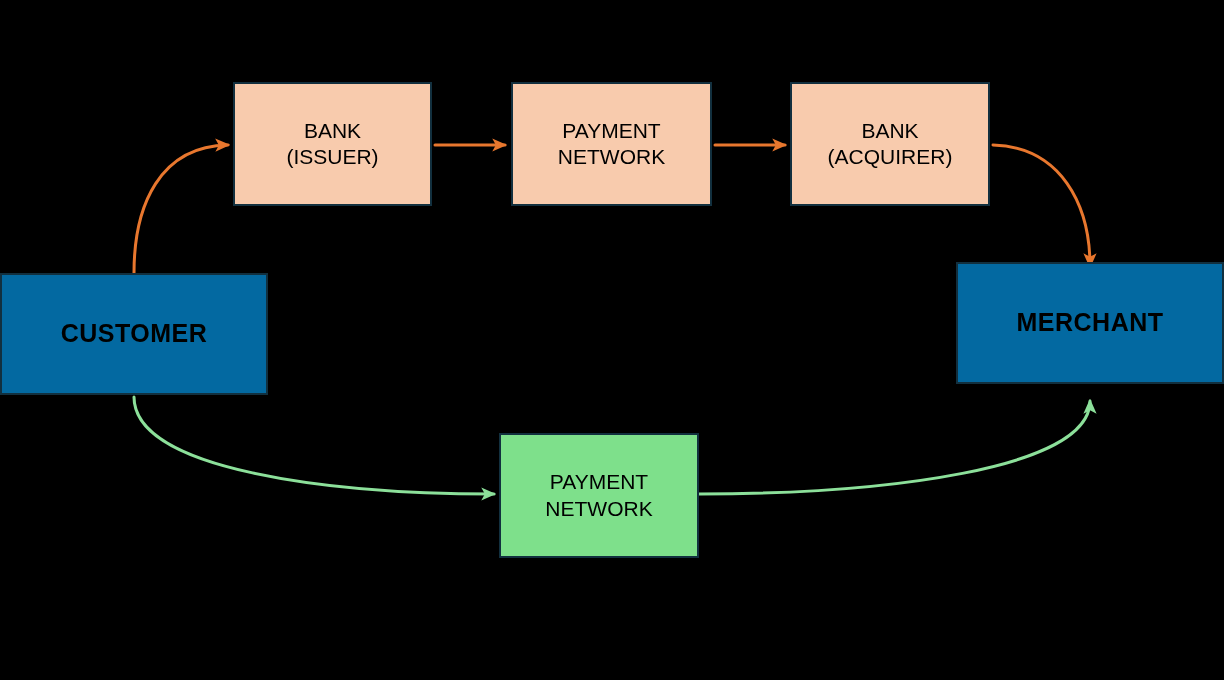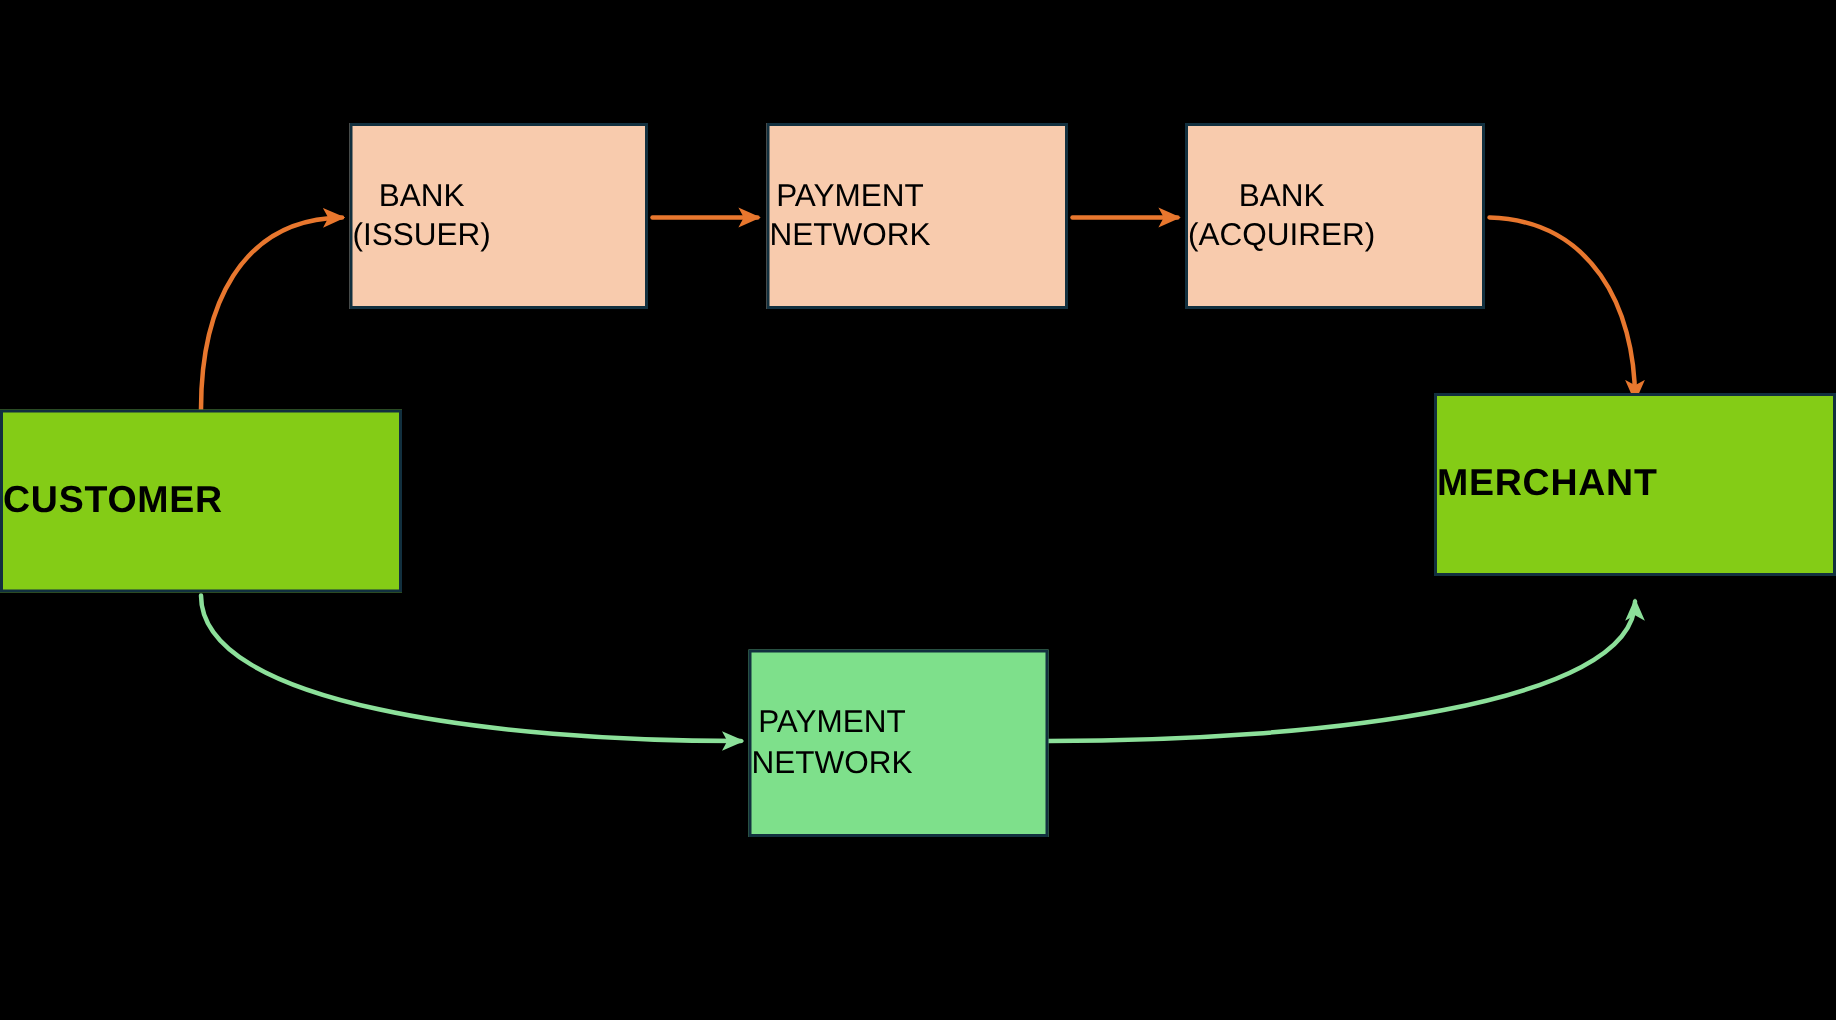--- a/index.html
+++ b/index.html
@@ -14,27 +14,28 @@
     background: #000000;
     overflow: hidden;
     font-family: "Liberation Sans", sans-serif;
   }
   .node {
     position: absolute;
     box-sizing: border-box;
     border: 2px solid #12303f;
     display: flex;
     align-items: center;
+    justify-content: center;
     text-align: center;
     color: #000000;
     line-height: 1.25;
     white-space: pre-line;
   }
   .node-peach { background: #f8cbad; font-size: 21px; font-weight: 400; }
-  .node-blue  { background: #84cc16; font-size: 25px; font-weight: 700; letter-spacing: 0.5px; }
+  .node-blue  { background: #0369a1; font-size: 25px; font-weight: 700; letter-spacing: 0.5px; }
   .node-green { background: #7ee08b; font-size: 21px; font-weight: 400; }
 
   #edges {
     position: absolute;
     left: 0; top: 0;
     width: 1224px;
     height: 680px;
     pointer-events: none;
   }
   .edge-orange { fill: none; stroke: #e8772e; stroke-width: 3; }

